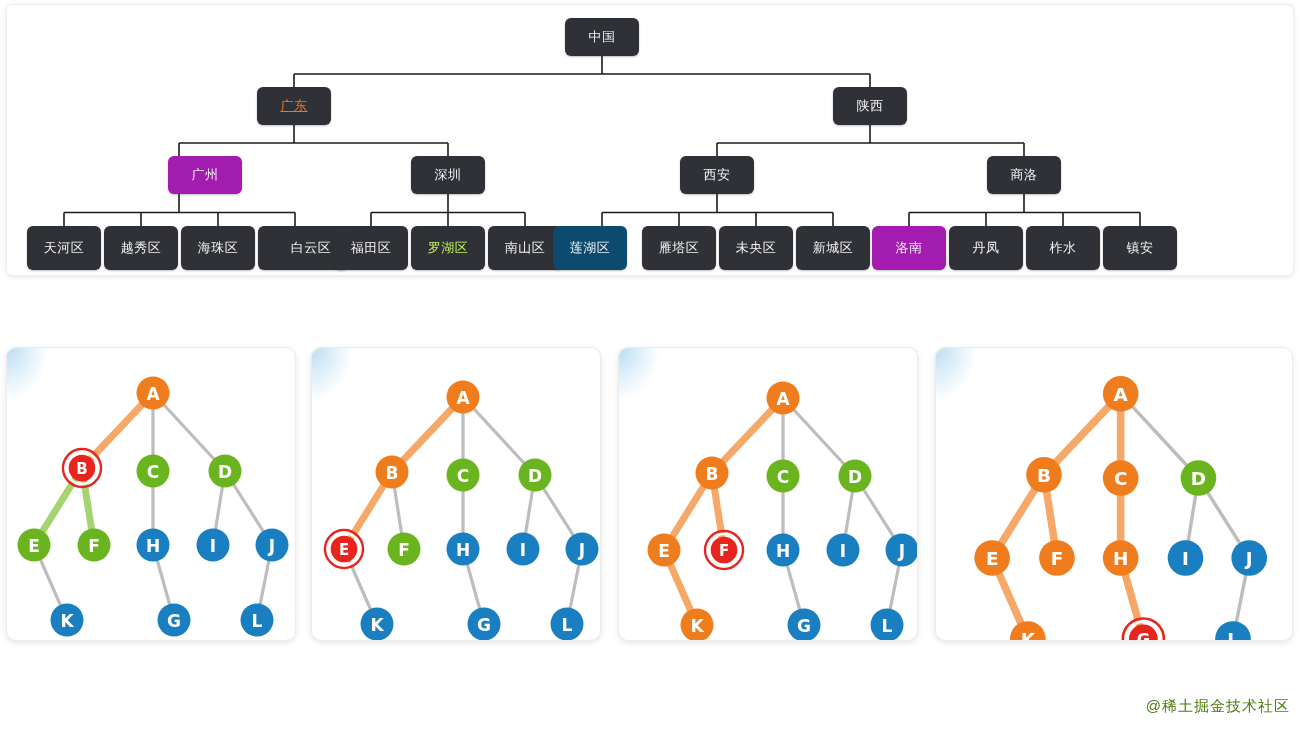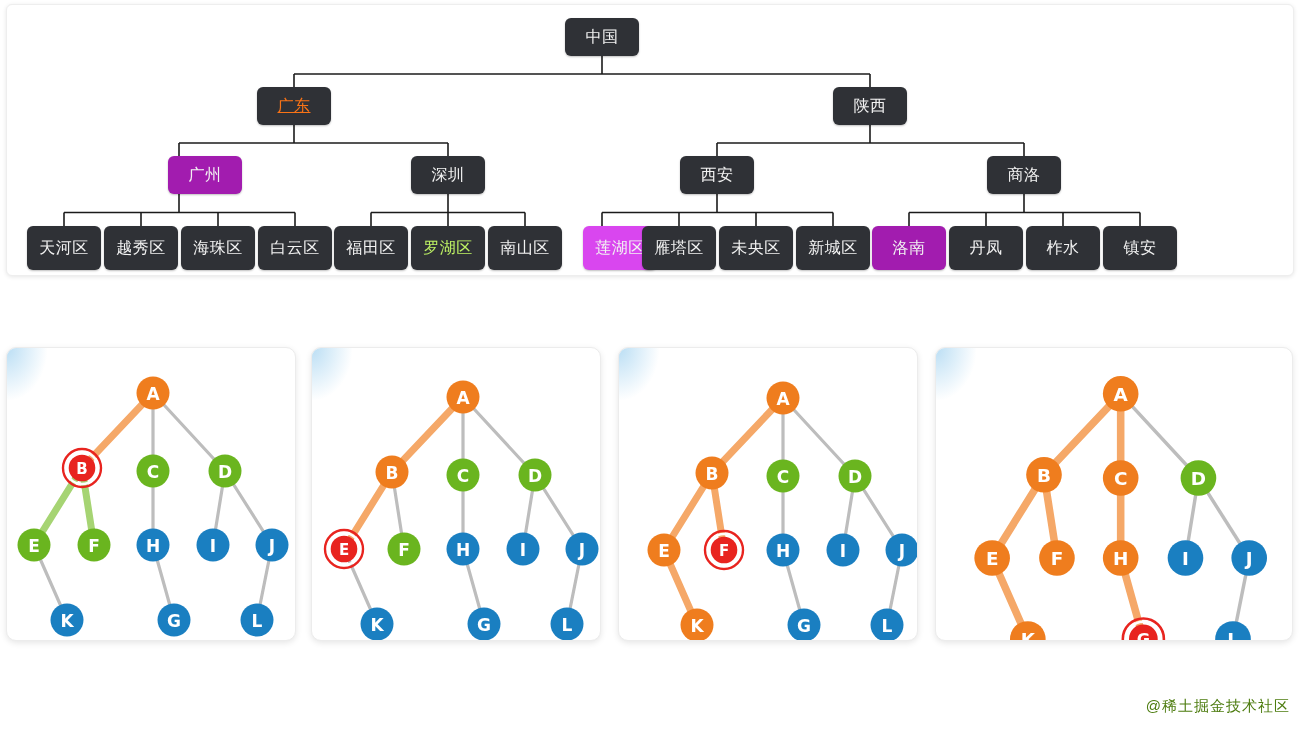--- a/index.html
+++ b/index.html
@@ -28,21 +28,21 @@
     border-radius: 6px;
     box-shadow: 0 1px 4px rgba(0,0,0,0.10);
     overflow: hidden;
   }
   #org-svg { position: absolute; left: 0; top: 0; }
   .org-node {
     position: absolute;
     background: #2f3136;
     border-radius: 6px;
     color: #f2f2f2;
-    font-size: 16px;
+    font-size: 13px;
     display: flex;
     align-items: center;
     justify-content: center;
     letter-spacing: 0.5px;
     box-shadow: 0 1px 2px rgba(0,0,0,0.25);
     white-space: nowrap;
   }
   .org-node.lvl0 { width: 74px; height: 38px; }
   .org-node.lvl1 { width: 74px; height: 38px; }
   .org-node.lvl2 { width: 74px; height: 38px; }
@@ -152,33 +152,33 @@
         </div>
         <div class="org-node lvl3" style="left: 20px; top: 221px; background: rgb(47, 49, 54); color: rgb(242, 242, 242);">
           <span>天河区</span>
         </div>
         <div class="org-node lvl3" style="left: 97px; top: 221px; background: rgb(47, 49, 54); color: rgb(242, 242, 242);">
           <span>越秀区</span>
         </div>
         <div class="org-node lvl3" style="left: 174px; top: 221px; background: rgb(47, 49, 54); color: rgb(242, 242, 242); text-align: center;">
           <span>海珠区</span>
         </div>
-        <div class="org-node lvl3" style="left: 251px; top: 221px; background: rgb(47, 49, 54); color: rgb(242, 242, 242);">
+        <div class="org-node lvl3" style="left: 251px; top: 221px; background: rgb(47, 49, 54); color: rgb(242, 242, 242); padding-left: 16px;">
           <span>白云区</span>
         </div>
         <div class="org-node lvl3" style="left: 327px; top: 221px; background: rgb(47, 49, 54); color: rgb(242, 242, 242);">
           <span>福田区</span>
         </div>
         <div class="org-node lvl3" style="left: 404px; top: 221px; background: rgb(47, 49, 54); color: #bef264; text-align: center;">
           <span>罗湖区</span>
         </div>
         <div class="org-node lvl3" style="left: 481px; top: 221px; background: rgb(47, 49, 54); color: rgb(242, 242, 242);">
           <span>南山区</span>
         </div>
-        <div class="org-node lvl3" style="left: 576px; top: 221px; background: #d946ef; color: rgb(242, 242, 242); justify-content: center;">
+        <div class="org-node lvl3" style="left: 546px; top: 221px; background: #0c4a6e; color: rgb(242, 242, 242); justify-content: center;">
           <span>莲湖区</span>
         </div>
         <div class="org-node lvl3" style="left: 635px; top: 221px; background: rgb(47, 49, 54); color: rgb(242, 242, 242);">
           <span>雁塔区</span>
         </div>
         <div class="org-node lvl3" style="left: 712px; top: 221px; background: rgb(47, 49, 54); color: rgb(242, 242, 242);">
           <span>未央区</span>
         </div>
         <div class="org-node lvl3" style="left: 789px; top: 221px; background: rgb(47, 49, 54); color: rgb(242, 242, 242);">
           <span>新城区</span>

